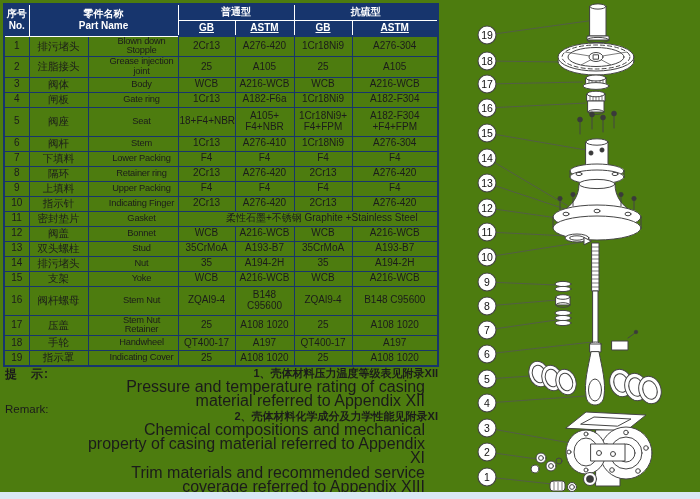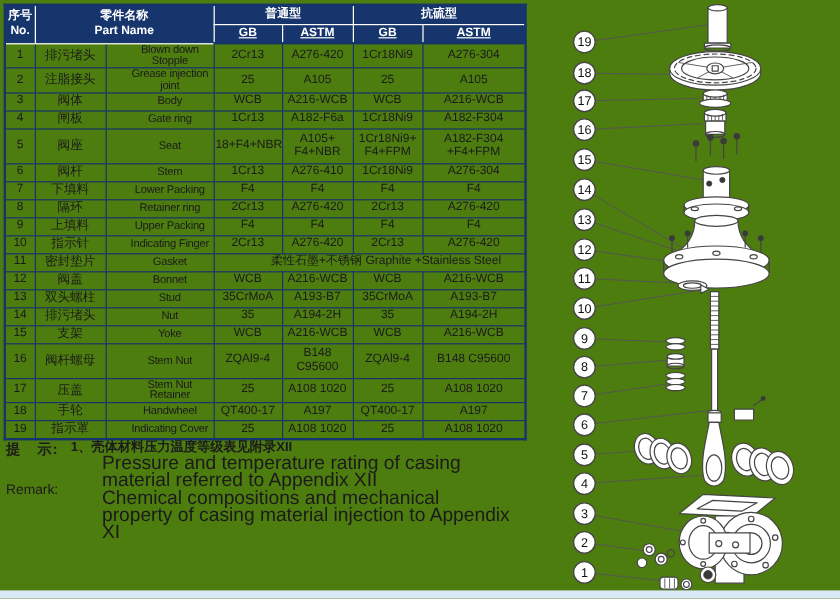--- a/index.html
+++ b/index.html
@@ -34,21 +34,21 @@
   td.cn{font-weight:normal;font-size:10.5px;}
   td.en{font-size:9.3px;letter-spacing:-0.2px;padding-left:18px;}
   td.span-cell{font-size:10px;padding-left:29px;}
 
   
   .remarks{position:absolute;left:5px;top:366px;width:433px;display:flex;}
   .r-label{width:54px;flex:none;}
   .r-label .lab-cn{font-size:12px;font-weight:bold;letter-spacing:1px;}
   .r-label .lab-en{font-size:11.5px;margin-top:20px;}
   .r-items{flex:1;}
-  .r-item{margin-bottom:1px;}
+  .r-item{margin-bottom:1px;text-align:right;}
   .r-cn{font-size:11px;font-weight:bold;line-height:14px;}
   .r-en{font-size:16px;line-height:14px;margin-left:26px;width:340px;}
 
   
   .diagram{position:absolute;left:440px;top:0;width:260px;height:499px;}
   .diagram svg{display:block;}
   .part{stroke:var(--line);stroke-width:1;fill:#fff;stroke-linejoin:round;stroke-linecap:round;}
   .part-n{stroke:var(--line);stroke-width:1;fill:none;stroke-linejoin:round;stroke-linecap:round;}
   .dark{fill:#3a3a3a;stroke:#3a3a3a;stroke-width:.6;}
   .thin{stroke:var(--line);stroke-width:.7;fill:none;}
@@ -267,23 +267,25 @@
     <div class="r-label">
       <div class="lab-cn">提　示:</div>
       <div class="lab-en">Remark:</div>
     </div>
     <div class="r-items">
       <div class="r-item">
         <div class="r-cn">1、壳体材料压力温度等级表见附录XII</div>
         <div class="r-en">Pressure and temperature rating of casing material referred to Appendix XII</div>
       </div>
       <div class="r-item">
-        <div class="r-en">Chemical compositions and mechanical property of casing material injection to Appendix XI</div>
+        <div class="r-cn">2、壳体材料化学成分及力学性能见附录XI</div>
+        <div class="r-en">Chemical compositions and mechanical property of casing material referred to Appendix XI</div>
       </div>
       <div class="r-item">
+        <div class="r-en">Trim materials and recommended service coverage referred to Appendix XIII</div>
       </div>
     </div>
   </div>
 
   <div class="diagram">
     <svg width="260" height="499" viewBox="0 0 260 499" xmlns="http://www.w3.org/2000/svg">
 
       <g id="leader-lines">
           <line x1="47" y1="35" x2="155" y2="20" stroke="#555" stroke-width="0.8"></line>
           <line x1="47" y1="61" x2="121" y2="62" stroke="#555" stroke-width="0.8"></line>

